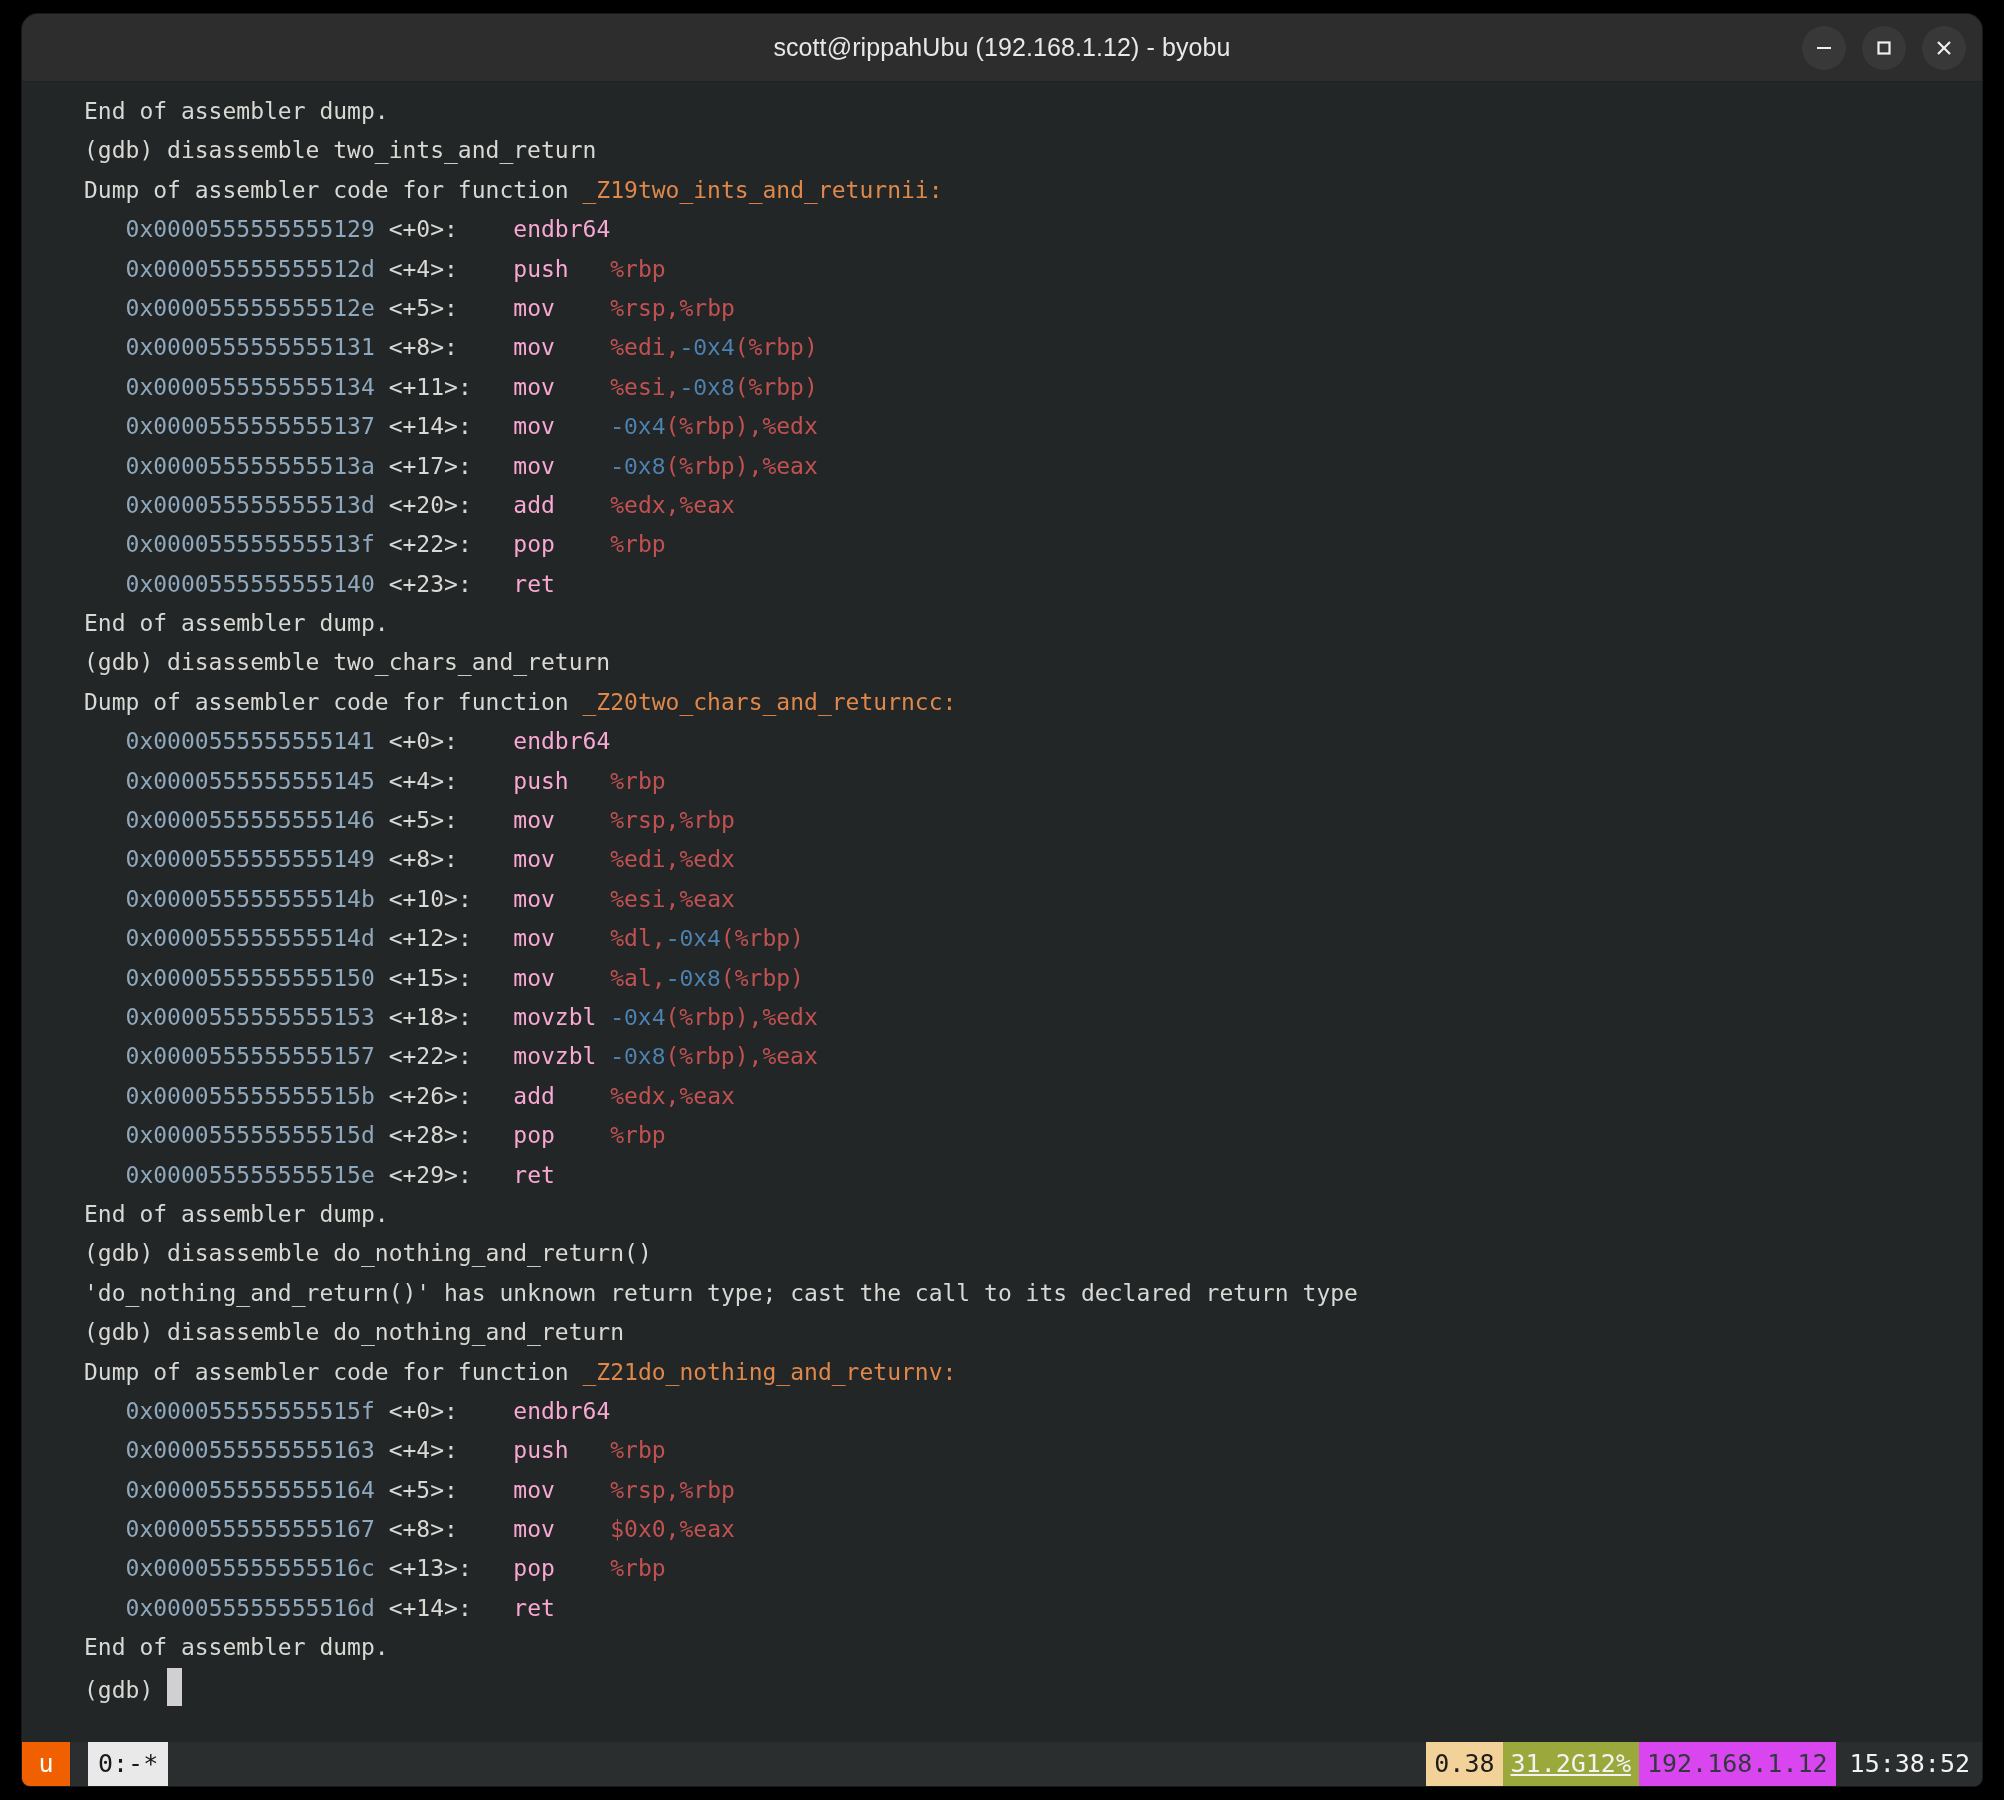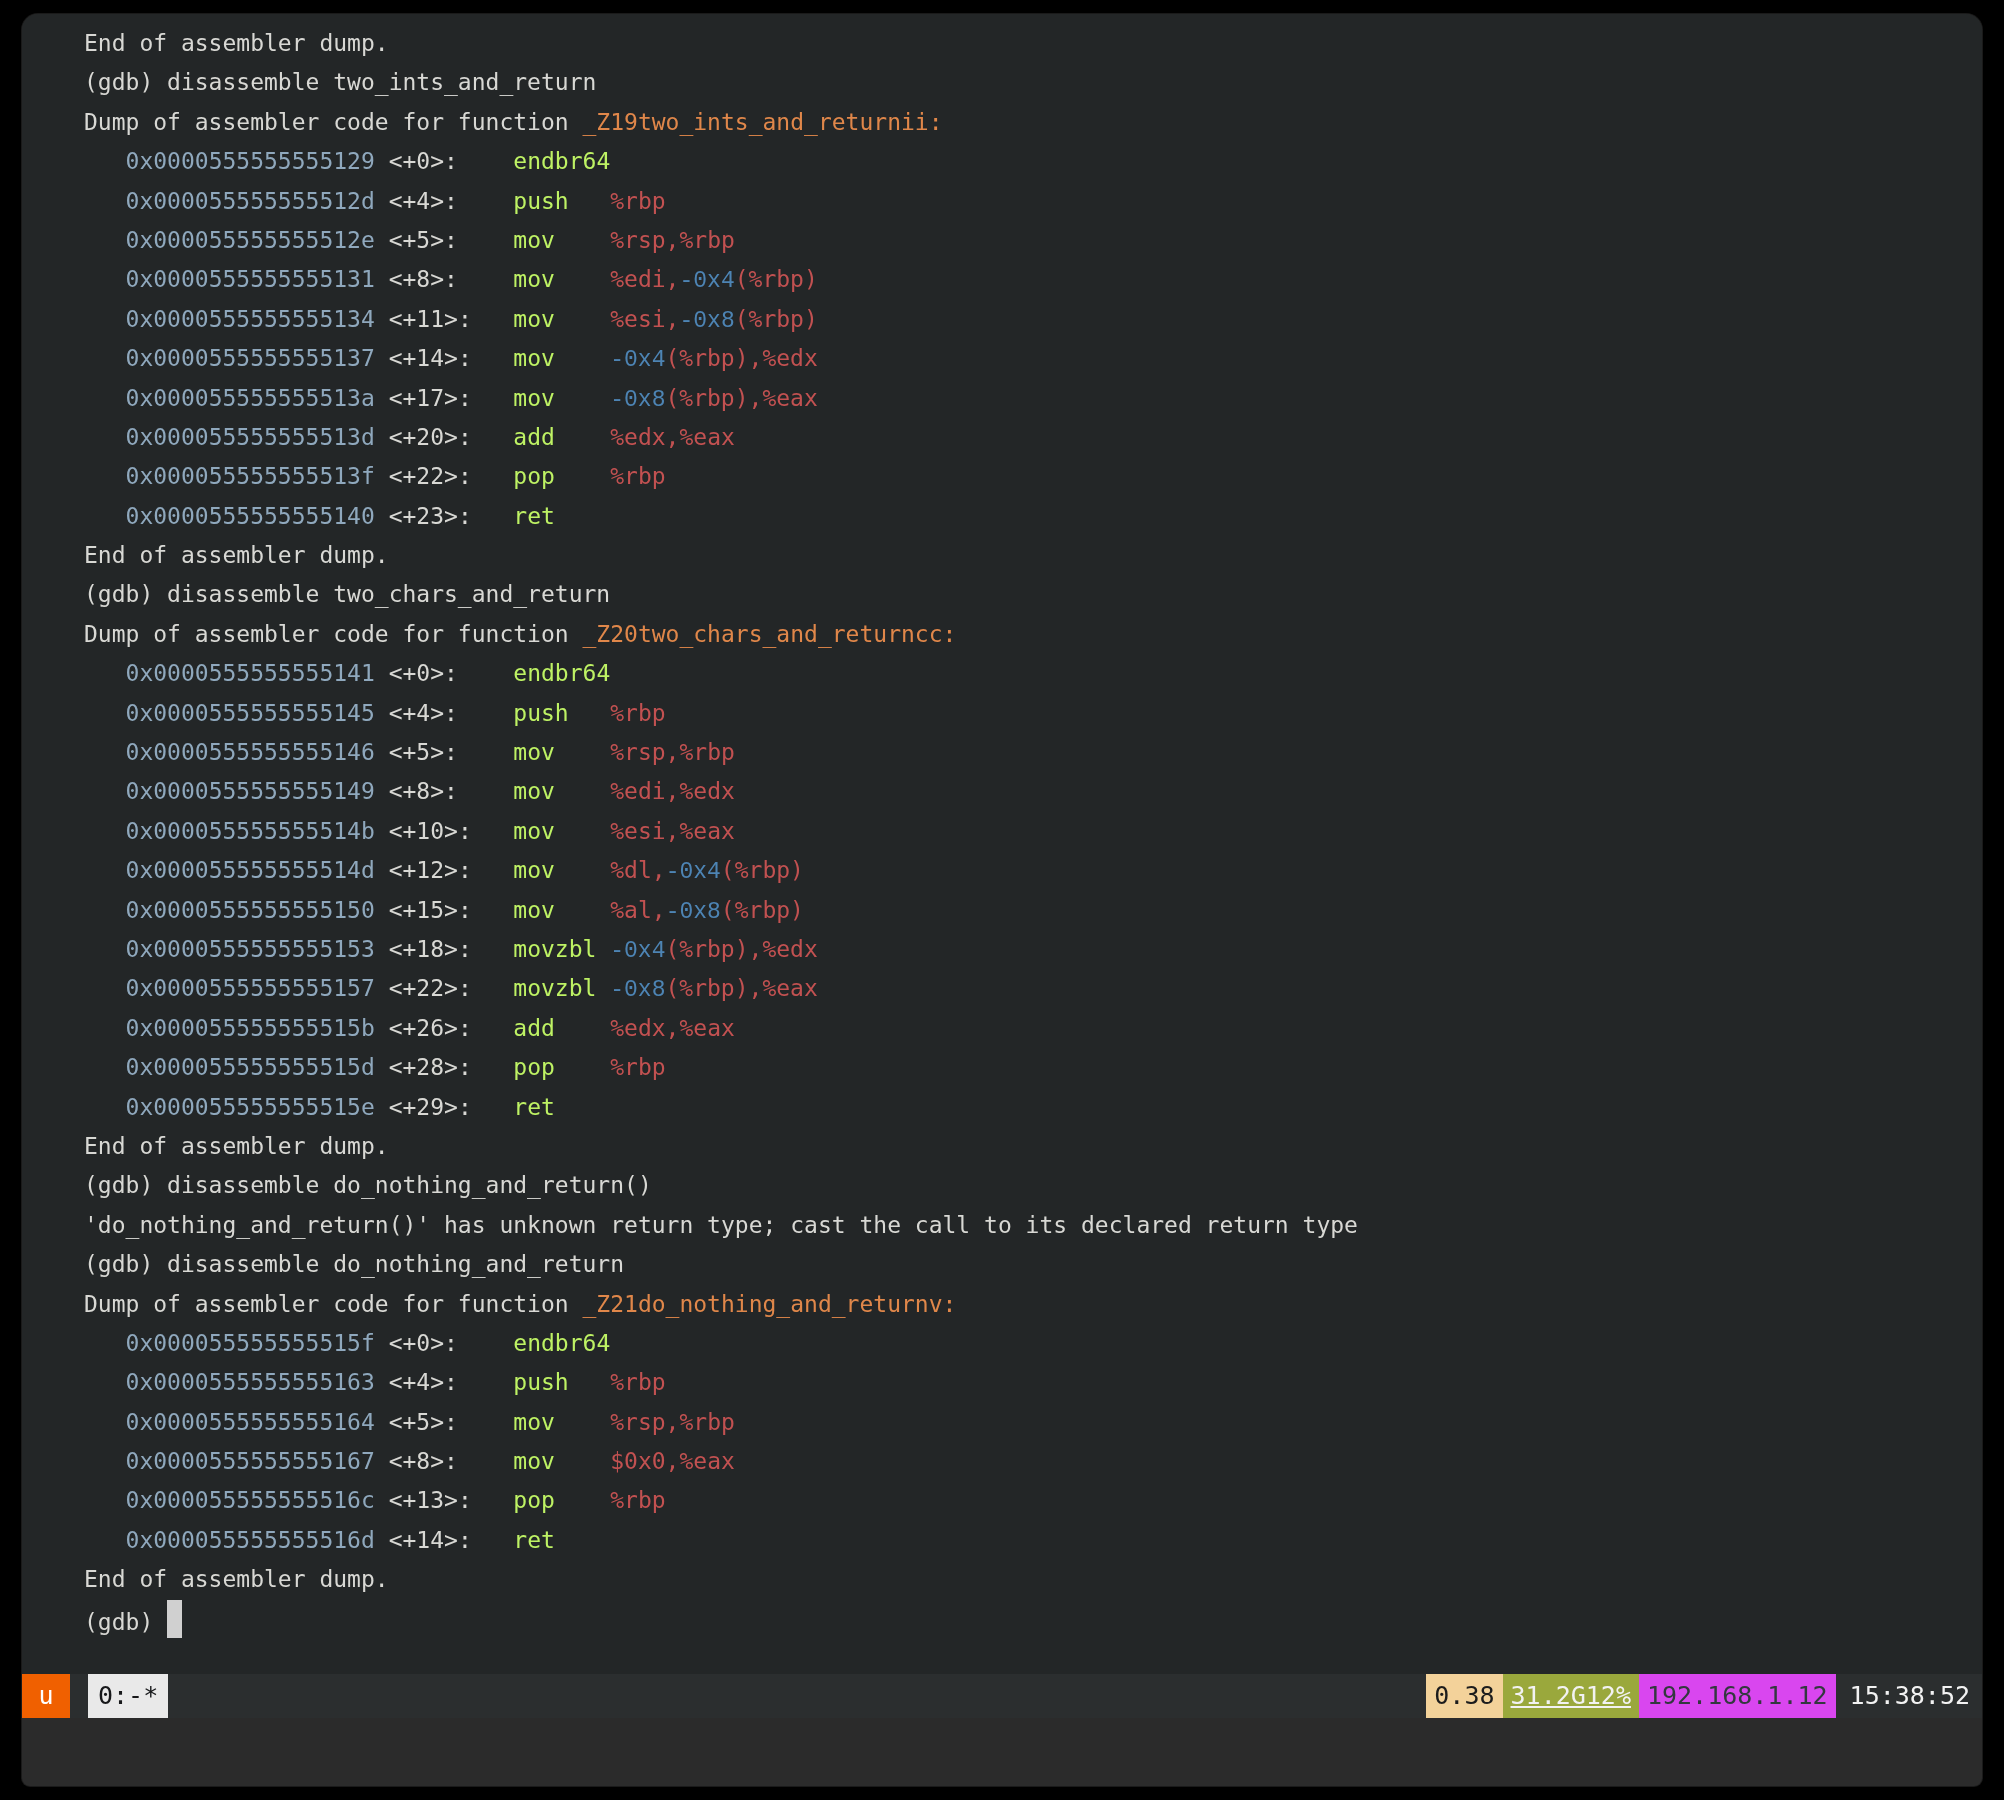--- a/index.html
+++ b/index.html
@@ -68,21 +68,21 @@
     white-space: pre;
     letter-spacing: 0px;
     margin-left: 44px;
   }
   .ln { height: 39.4px; }
 
   
   .c-fg   { color: #d8d8d4; }             
   .c-addr { color: #8fa8bd; }             
   .c-mark { color: #d8d8d4; }             
-  .c-mnem { color: #bef264; }             
+  .c-mnem { color: #f9a8d4; }             
   .c-reg  { color: #c25151; }             
   .c-hex  { color: #4d84b4; font-family: Liberation Mono, monospace; }             
   .c-func { color: #e0874a; }             
 
   
   #cursor {
     display: inline-block;
     width: 15px; height: 38px;
     background: #d0d0d0;
     vertical-align: -8px;
@@ -107,20 +107,41 @@
   #seg-load   { background: #f3d29a; color: #1c1c1c; padding: 0 8px; }
   #seg-mem    { background: #9aa83c; color: #f2f2f2; padding: 0 8px; text-decoration: underline; }
   #seg-ip     { background: #d946ef; color: #33383f; padding: 0 8px; }
   #seg-clock  { background: #2b2e2f; color: #f2f2f2; padding: 0 12px 0 14px; }
 </style>
 </head>
 <body>
 
 <div id="window">
 
+  <div id="titlebar">
+    <span id="title-text">scott@rippahUbu (192.168.1.12) - byobu</span>
+    <div id="win-controls">
+      <div class="wbtn">
+        <svg width="22" height="22" viewBox="0 0 22 22">
+            <line x1="4" y1="11" x2="18" y2="11" stroke="#f0f0f0" stroke-width="2.2"></line>
+          </svg>
+      </div>
+      <div class="wbtn">
+        <svg width="22" height="22" viewBox="0 0 22 22">
+            <rect x="5.5" y="5.5" width="11" height="11" fill="none" stroke="#f0f0f0" stroke-width="2.2"></rect>
+          </svg>
+      </div>
+      <div class="wbtn">
+        <svg width="22" height="22" viewBox="0 0 22 22">
+            <line x1="5" y1="5" x2="17" y2="17" stroke="#f0f0f0" stroke-width="2.2"></line>
+            <line x1="17" y1="5" x2="5" y2="17" stroke="#f0f0f0" stroke-width="2.2"></line>
+          </svg>
+      </div>
+    </div>
+  </div>
 
   <div id="terminal">
     <div id="screen"><div class="ln"><span class="c-fg">End of assembler dump.</span></div><div class="ln"><span class="c-fg">(gdb) disassemble two_ints_and_return</span></div><div class="ln"><span class="c-fg">Dump of assembler code for function </span><span class="c-func">_Z19two_ints_and_returnii:</span></div><div class="ln"><span class="c-fg">   </span><span class="c-addr">0x0000555555555129</span><span class="c-fg"> </span><span class="c-mark">&lt;+0&gt;:  </span><span class="c-fg">  </span><span class="c-mnem">endbr64</span></div><div class="ln"><span class="c-fg">   </span><span class="c-addr">0x000055555555512d</span><span class="c-fg"> </span><span class="c-mark">&lt;+4&gt;:  </span><span class="c-fg">  </span><span class="c-mnem">push   </span><span class="c-reg">%rbp</span></div><div class="ln"><span class="c-fg">   </span><span class="c-addr">0x000055555555512e</span><span class="c-fg"> </span><span class="c-mark">&lt;+5&gt;:  </span><span class="c-fg">  </span><span class="c-mnem">mov    </span><span class="c-reg">%rsp,%rbp</span></div><div class="ln"><span class="c-fg">   </span><span class="c-addr">0x0000555555555131</span><span class="c-fg"> </span><span class="c-mark">&lt;+8&gt;:  </span><span class="c-fg">  </span><span class="c-mnem">mov    </span><span class="c-reg">%edi,</span><span class="c-hex">-0x4</span><span class="c-reg">(%rbp)</span></div><div class="ln"><span class="c-fg">   </span><span class="c-addr">0x0000555555555134</span><span class="c-fg"> </span><span class="c-mark">&lt;+11&gt;: </span><span class="c-fg">  </span><span class="c-mnem">mov    </span><span class="c-reg">%esi,</span><span class="c-hex">-0x8</span><span class="c-reg">(%rbp)</span></div><div class="ln"><span class="c-fg">   </span><span class="c-addr">0x0000555555555137</span><span class="c-fg"> </span><span class="c-mark">&lt;+14&gt;: </span><span class="c-fg">  </span><span class="c-mnem">mov    </span><span class="c-hex">-0x4</span><span class="c-reg">(%rbp),%edx</span></div><div class="ln"><span class="c-fg">   </span><span class="c-addr">0x000055555555513a</span><span class="c-fg"> </span><span class="c-mark">&lt;+17&gt;: </span><span class="c-fg">  </span><span class="c-mnem">mov    </span><span class="c-hex">-0x8</span><span class="c-reg">(%rbp),%eax</span></div><div class="ln"><span class="c-fg">   </span><span class="c-addr">0x000055555555513d</span><span class="c-fg"> </span><span class="c-mark">&lt;+20&gt;: </span><span class="c-fg">  </span><span class="c-mnem">add    </span><span class="c-reg">%edx,%eax</span></div><div class="ln"><span class="c-fg">   </span><span class="c-addr">0x000055555555513f</span><span class="c-fg"> </span><span class="c-mark">&lt;+22&gt;: </span><span class="c-fg">  </span><span class="c-mnem">pop    </span><span class="c-reg">%rbp</span></div><div class="ln"><span class="c-fg">   </span><span class="c-addr">0x0000555555555140</span><span class="c-fg"> </span><span class="c-mark">&lt;+23&gt;: </span><span class="c-fg">  </span><span class="c-mnem">ret    </span></div><div class="ln"><span class="c-fg">End of assembler dump.</span></div><div class="ln"><span class="c-fg">(gdb) disassemble two_chars_and_return</span></div><div class="ln"><span class="c-fg">Dump of assembler code for function </span><span class="c-func">_Z20two_chars_and_returncc:</span></div><div class="ln"><span class="c-fg">   </span><span class="c-addr">0x0000555555555141</span><span class="c-fg"> </span><span class="c-mark">&lt;+0&gt;:  </span><span class="c-fg">  </span><span class="c-mnem">endbr64</span></div><div class="ln"><span class="c-fg">   </span><span class="c-addr">0x0000555555555145</span><span class="c-fg"> </span><span class="c-mark">&lt;+4&gt;:  </span><span class="c-fg">  </span><span class="c-mnem">push   </span><span class="c-reg">%rbp</span></div><div class="ln"><span class="c-fg">   </span><span class="c-addr">0x0000555555555146</span><span class="c-fg"> </span><span class="c-mark">&lt;+5&gt;:  </span><span class="c-fg">  </span><span class="c-mnem">mov    </span><span class="c-reg">%rsp,%rbp</span></div><div class="ln"><span class="c-fg">   </span><span class="c-addr">0x0000555555555149</span><span class="c-fg"> </span><span class="c-mark">&lt;+8&gt;:  </span><span class="c-fg">  </span><span class="c-mnem">mov    </span><span class="c-reg">%edi,%edx</span></div><div class="ln"><span class="c-fg">   </span><span class="c-addr">0x000055555555514b</span><span class="c-fg"> </span><span class="c-mark">&lt;+10&gt;: </span><span class="c-fg">  </span><span class="c-mnem">mov    </span><span class="c-reg">%esi,%eax</span></div><div class="ln"><span class="c-fg">   </span><span class="c-addr">0x000055555555514d</span><span class="c-fg"> </span><span class="c-mark">&lt;+12&gt;: </span><span class="c-fg">  </span><span class="c-mnem">mov    </span><span class="c-reg">%dl,</span><span class="c-hex">-0x4</span><span class="c-reg">(%rbp)</span></div><div class="ln"><span class="c-fg">   </span><span class="c-addr">0x0000555555555150</span><span class="c-fg"> </span><span class="c-mark">&lt;+15&gt;: </span><span class="c-fg">  </span><span class="c-mnem">mov    </span><span class="c-reg">%al,</span><span class="c-hex">-0x8</span><span class="c-reg">(%rbp)</span></div><div class="ln"><span class="c-fg">   </span><span class="c-addr">0x0000555555555153</span><span class="c-fg"> </span><span class="c-mark">&lt;+18&gt;: </span><span class="c-fg">  </span><span class="c-mnem">movzbl </span><span class="c-hex">-0x4</span><span class="c-reg">(%rbp),%edx</span></div><div class="ln"><span class="c-fg">   </span><span class="c-addr">0x0000555555555157</span><span class="c-fg"> </span><span class="c-mark">&lt;+22&gt;: </span><span class="c-fg">  </span><span class="c-mnem">movzbl </span><span class="c-hex">-0x8</span><span class="c-reg">(%rbp),%eax</span></div><div class="ln"><span class="c-fg">   </span><span class="c-addr">0x000055555555515b</span><span class="c-fg"> </span><span class="c-mark">&lt;+26&gt;: </span><span class="c-fg">  </span><span class="c-mnem">add    </span><span class="c-reg">%edx,%eax</span></div><div class="ln"><span class="c-fg">   </span><span class="c-addr">0x000055555555515d</span><span class="c-fg"> </span><span class="c-mark">&lt;+28&gt;: </span><span class="c-fg">  </span><span class="c-mnem">pop    </span><span class="c-reg">%rbp</span></div><div class="ln"><span class="c-fg">   </span><span class="c-addr">0x000055555555515e</span><span class="c-fg"> </span><span class="c-mark">&lt;+29&gt;: </span><span class="c-fg">  </span><span class="c-mnem">ret    </span></div><div class="ln"><span class="c-fg">End of assembler dump.</span></div><div class="ln"><span class="c-fg">(gdb) disassemble do_nothing_and_return()</span></div><div class="ln"><span class="c-fg">'do_nothing_and_return()' has unknown return type; cast the call to its declared return type</span></div><div class="ln"><span class="c-fg">(gdb) disassemble do_nothing_and_return</span></div><div class="ln"><span class="c-fg">Dump of assembler code for function </span><span class="c-func">_Z21do_nothing_and_returnv:</span></div><div class="ln"><span class="c-fg">   </span><span class="c-addr">0x000055555555515f</span><span class="c-fg"> </span><span class="c-mark">&lt;+0&gt;:  </span><span class="c-fg">  </span><span class="c-mnem">endbr64</span></div><div class="ln"><span class="c-fg">   </span><span class="c-addr">0x0000555555555163</span><span class="c-fg"> </span><span class="c-mark">&lt;+4&gt;:  </span><span class="c-fg">  </span><span class="c-mnem">push   </span><span class="c-reg">%rbp</span></div><div class="ln"><span class="c-fg">   </span><span class="c-addr">0x0000555555555164</span><span class="c-fg"> </span><span class="c-mark">&lt;+5&gt;:  </span><span class="c-fg">  </span><span class="c-mnem">mov    </span><span class="c-reg">%rsp,%rbp</span></div><div class="ln"><span class="c-fg">   </span><span class="c-addr">0x0000555555555167</span><span class="c-fg"> </span><span class="c-mark">&lt;+8&gt;:  </span><span class="c-fg">  </span><span class="c-mnem">mov    </span><span class="c-reg">$0x0,%eax</span></div><div class="ln"><span class="c-fg">   </span><span class="c-addr">0x000055555555516c</span><span class="c-fg"> </span><span class="c-mark">&lt;+13&gt;: </span><span class="c-fg">  </span><span class="c-mnem">pop    </span><span class="c-reg">%rbp</span></div><div class="ln"><span class="c-fg">   </span><span class="c-addr">0x000055555555516d</span><span class="c-fg"> </span><span class="c-mark">&lt;+14&gt;: </span><span class="c-fg">  </span><span class="c-mnem">ret    </span></div><div class="ln"><span class="c-fg">End of assembler dump.</span></div><div class="ln"><span class="c-fg">(gdb) </span><span id="cursor"></span></div></div>
 
     <div id="statusbar">
       <div class="seg" id="seg-u">u</div>
       <div class="seg" id="seg-gap1"></div>
       <div class="seg" id="seg-win">0:-*</div>
       <div class="seg" id="seg-spacer"></div>
       <div class="seg" id="seg-load">0.38</div>

